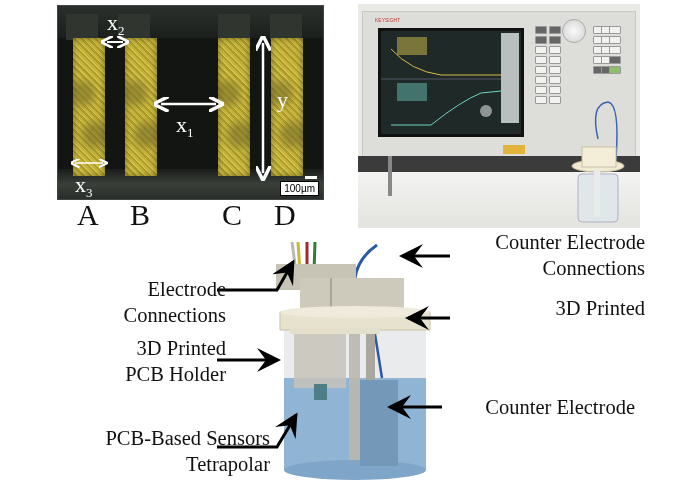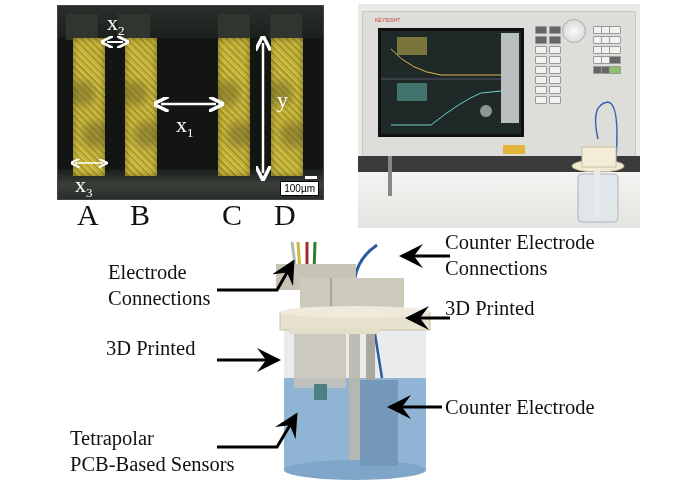--- a/index.html
+++ b/index.html
@@ -42,21 +42,21 @@
   .knob { position:absolute; left:199px; top:7px; width:22px; height:22px; border-radius:50%;
           background:radial-gradient(#fafafa,#cfcfcf); border:1px solid #aaa; }
   .table-area { position:absolute; left:0; top:152px; width:100%; height:72px;
           background:linear-gradient(#f3f3f1,#e3e3e0); }
   .table-shadow { position:absolute; left:0; top:152px; width:100%; height:16px; background:#3b3b3b; }
   .brand { position:absolute; left:12px; top:5px; font-family:"Liberation Sans", sans-serif; font-size:5px; color:#c0392b; }
   .warnlabel { position:absolute; left:140px; top:133px; width:22px; height:9px; background:#e2b43a; }
 
   
   .render { position:absolute; left:270px; top:238px; width:170px; height:244px; }
-  .annot { position:absolute; font-size:20.5px; line-height:26px; text-align:left; white-space:nowrap; }
+  .annot { position:absolute; font-size:20.5px; line-height:26px; text-align:right; white-space:nowrap; }
   .arrows { position:absolute; left:0; top:0; }
 </style>
 </head>
 <body>
 
 <div class="micro">
   <div class="topband"></div>
   <div class="stub" style="left:8px;width:32px"></div>
   <div class="stub" style="left:60px;width:32px"></div>
   <div class="stub" style="left:160px;width:32px"></div>
@@ -192,30 +192,31 @@
     </marker>
   </defs>
   <polyline points="217,290 277,290 293,262" fill="none" stroke="#000" stroke-width="3" marker-end="url(#bh)"></polyline>
   <line x1="217" y1="360" x2="278" y2="360" stroke="#000" stroke-width="3" marker-end="url(#bh)"></line>
   <polyline points="217,447 277,447 296,415" fill="none" stroke="#000" stroke-width="3" marker-end="url(#bh)"></polyline>
   <line x1="450" y1="256" x2="402" y2="256" stroke="#000" stroke-width="3" marker-end="url(#bh)"></line>
   <line x1="450" y1="318" x2="408" y2="318" stroke="#000" stroke-width="3" marker-end="url(#bh)"></line>
   <line x1="442" y1="407" x2="390" y2="407" stroke="#000" stroke-width="3" marker-end="url(#bh)"></line>
 </svg>
 
-<div class="annot" style="left:108px;top:259px;width:118px">
+<div class="annot" style="left:108px;top:276px;width:118px">
   <div>Electrode</div>
   <div>Connections</div>
 </div>
 <div class="annot" style="left:106px;top:335px;width:120px">
   <div>3D Printed</div>
+  <div>PCB Holder</div>
 </div>
 <div class="annot" style="left:70px;top:425px;width:200px">
+  <div>PCB-Based Sensors</div>
   <div>Tetrapolar</div>
-  <div>PCB-Based Sensors</div>
 </div>
 
 <div class="annot" style="left:445px;top:229px;width:200px">
   <div>Counter Electrode</div>
   <div>Connections</div>
 </div>
 <div class="annot" style="left:445px;top:295px;width:200px">
   <div>3D Printed</div>
 </div>
 <div class="annot" style="left:445px;top:394px;width:190px">

